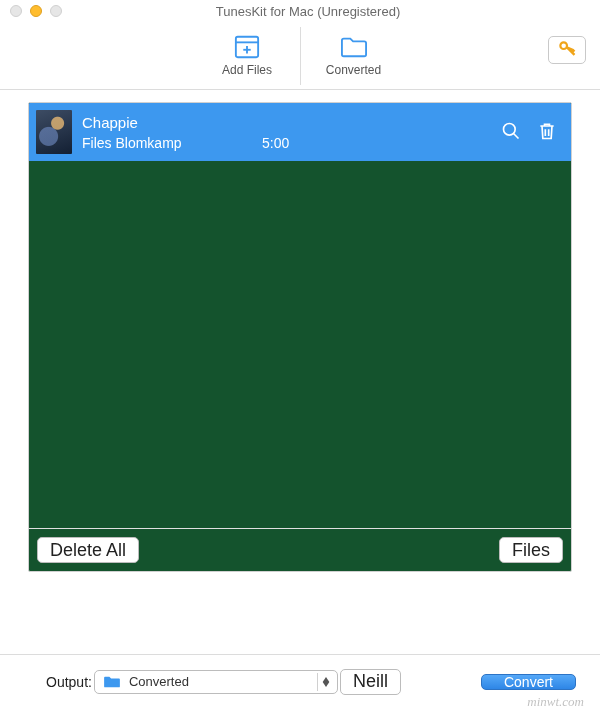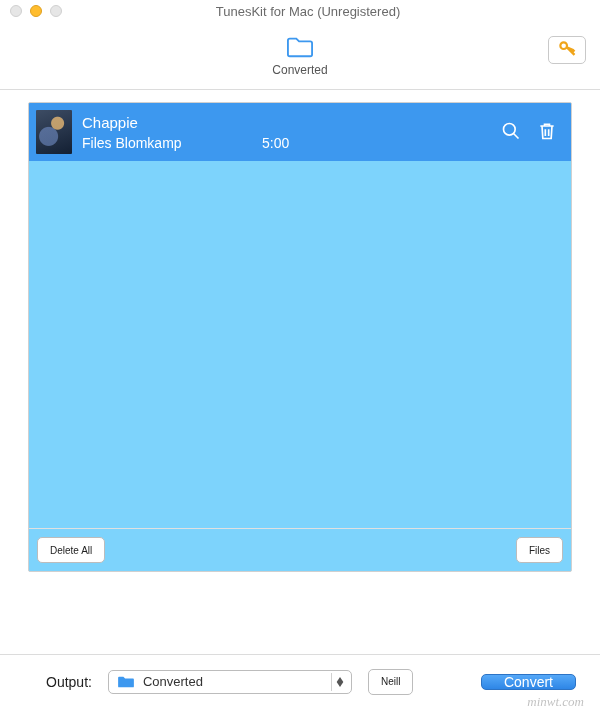--- a/index.html
+++ b/index.html
@@ -72,21 +72,21 @@
 
     .main-area {
       padding: 12px 28px 0 28px;
       height: 564px;
     }
     .panel {
       width: 100%;
       height: 470px;
       border: 1px solid #d0d0d0;
       border-radius: 2px;
-      background: #7dd3fc;
+      background: #14532d;
       display: flex;
       flex-direction: column;
       overflow: hidden;
     }
     .list {
       flex: 1;
       overflow: auto;
     }
     .row {
       display: flex;
@@ -124,34 +124,34 @@
       padding: 8px;
       display: flex;
       justify-content: space-between;
     }
     .btn {
       height: 24px;
       padding: 12px 12px;
       border: 1px solid #bcbcbc;
       border-radius: 5px;
       background: #fff;
-      font-size: 10px;
+      font-size: 18px;
       color: #222;
       cursor: pointer;
       display: inline-flex;
       align-items: center;
     }
 
     .bottom-bar {
       border-top: 1px solid #dcdcdc;
       height: 54px;
       display: flex;
       align-items: center;
       padding: 0 24px 0 46px;
-      gap: 16px;
+      gap: 2px;
       position: relative;
     }
     .out-label { font-size: 14px; color: #222; }
     .select {
       width: 244px;
       height: 24px;
       border: 1px solid #bcbcbc;
       border-radius: 5px;
       background: #fff;
       display: flex;
@@ -204,20 +204,31 @@
   <div class="traffic-lights">
     <div class="tl tl-close"></div>
     <div class="tl tl-min"></div>
     <div class="tl tl-max"></div>
   </div>
   <div class="title">TunesKit for Mac (Unregistered)</div>
 </div>
 
 <div class="toolbar">
   <div class="tool-group">
+    <div class="tool-btn">
+      <span class="tool-icon">
+        <svg viewBox="0 0 32 28" width="30" height="26" fill="none" stroke="currentColor" stroke-width="2">
+          <rect x="4" y="3" width="24" height="22" rx="2"></rect>
+          <line x1="4" y1="9" x2="28" y2="9"></line>
+          <line x1="16" y1="13" x2="16" y2="21"></line>
+          <line x1="12" y1="17" x2="20" y2="17"></line>
+        </svg>
+      </span>
+      <span>Add Files</span>
+    </div>
     <div class="tool-btn">
       <span class="tool-icon">
         <svg viewBox="0 0 32 28" width="30" height="26" fill="none" stroke="currentColor" stroke-width="2">
           <path d="M3 8 V22 a2 2 0 0 0 2 2 h22 a2 2 0 0 0 2 -2 V10 a2 2 0 0 0 -2 -2 H15 l-3 -3 H5 a2 2 0 0 0 -2 2 Z"></path>
         </svg>
       </span>
       <span>Converted</span>
     </div>
   </div>
   <div class="key-btn">

